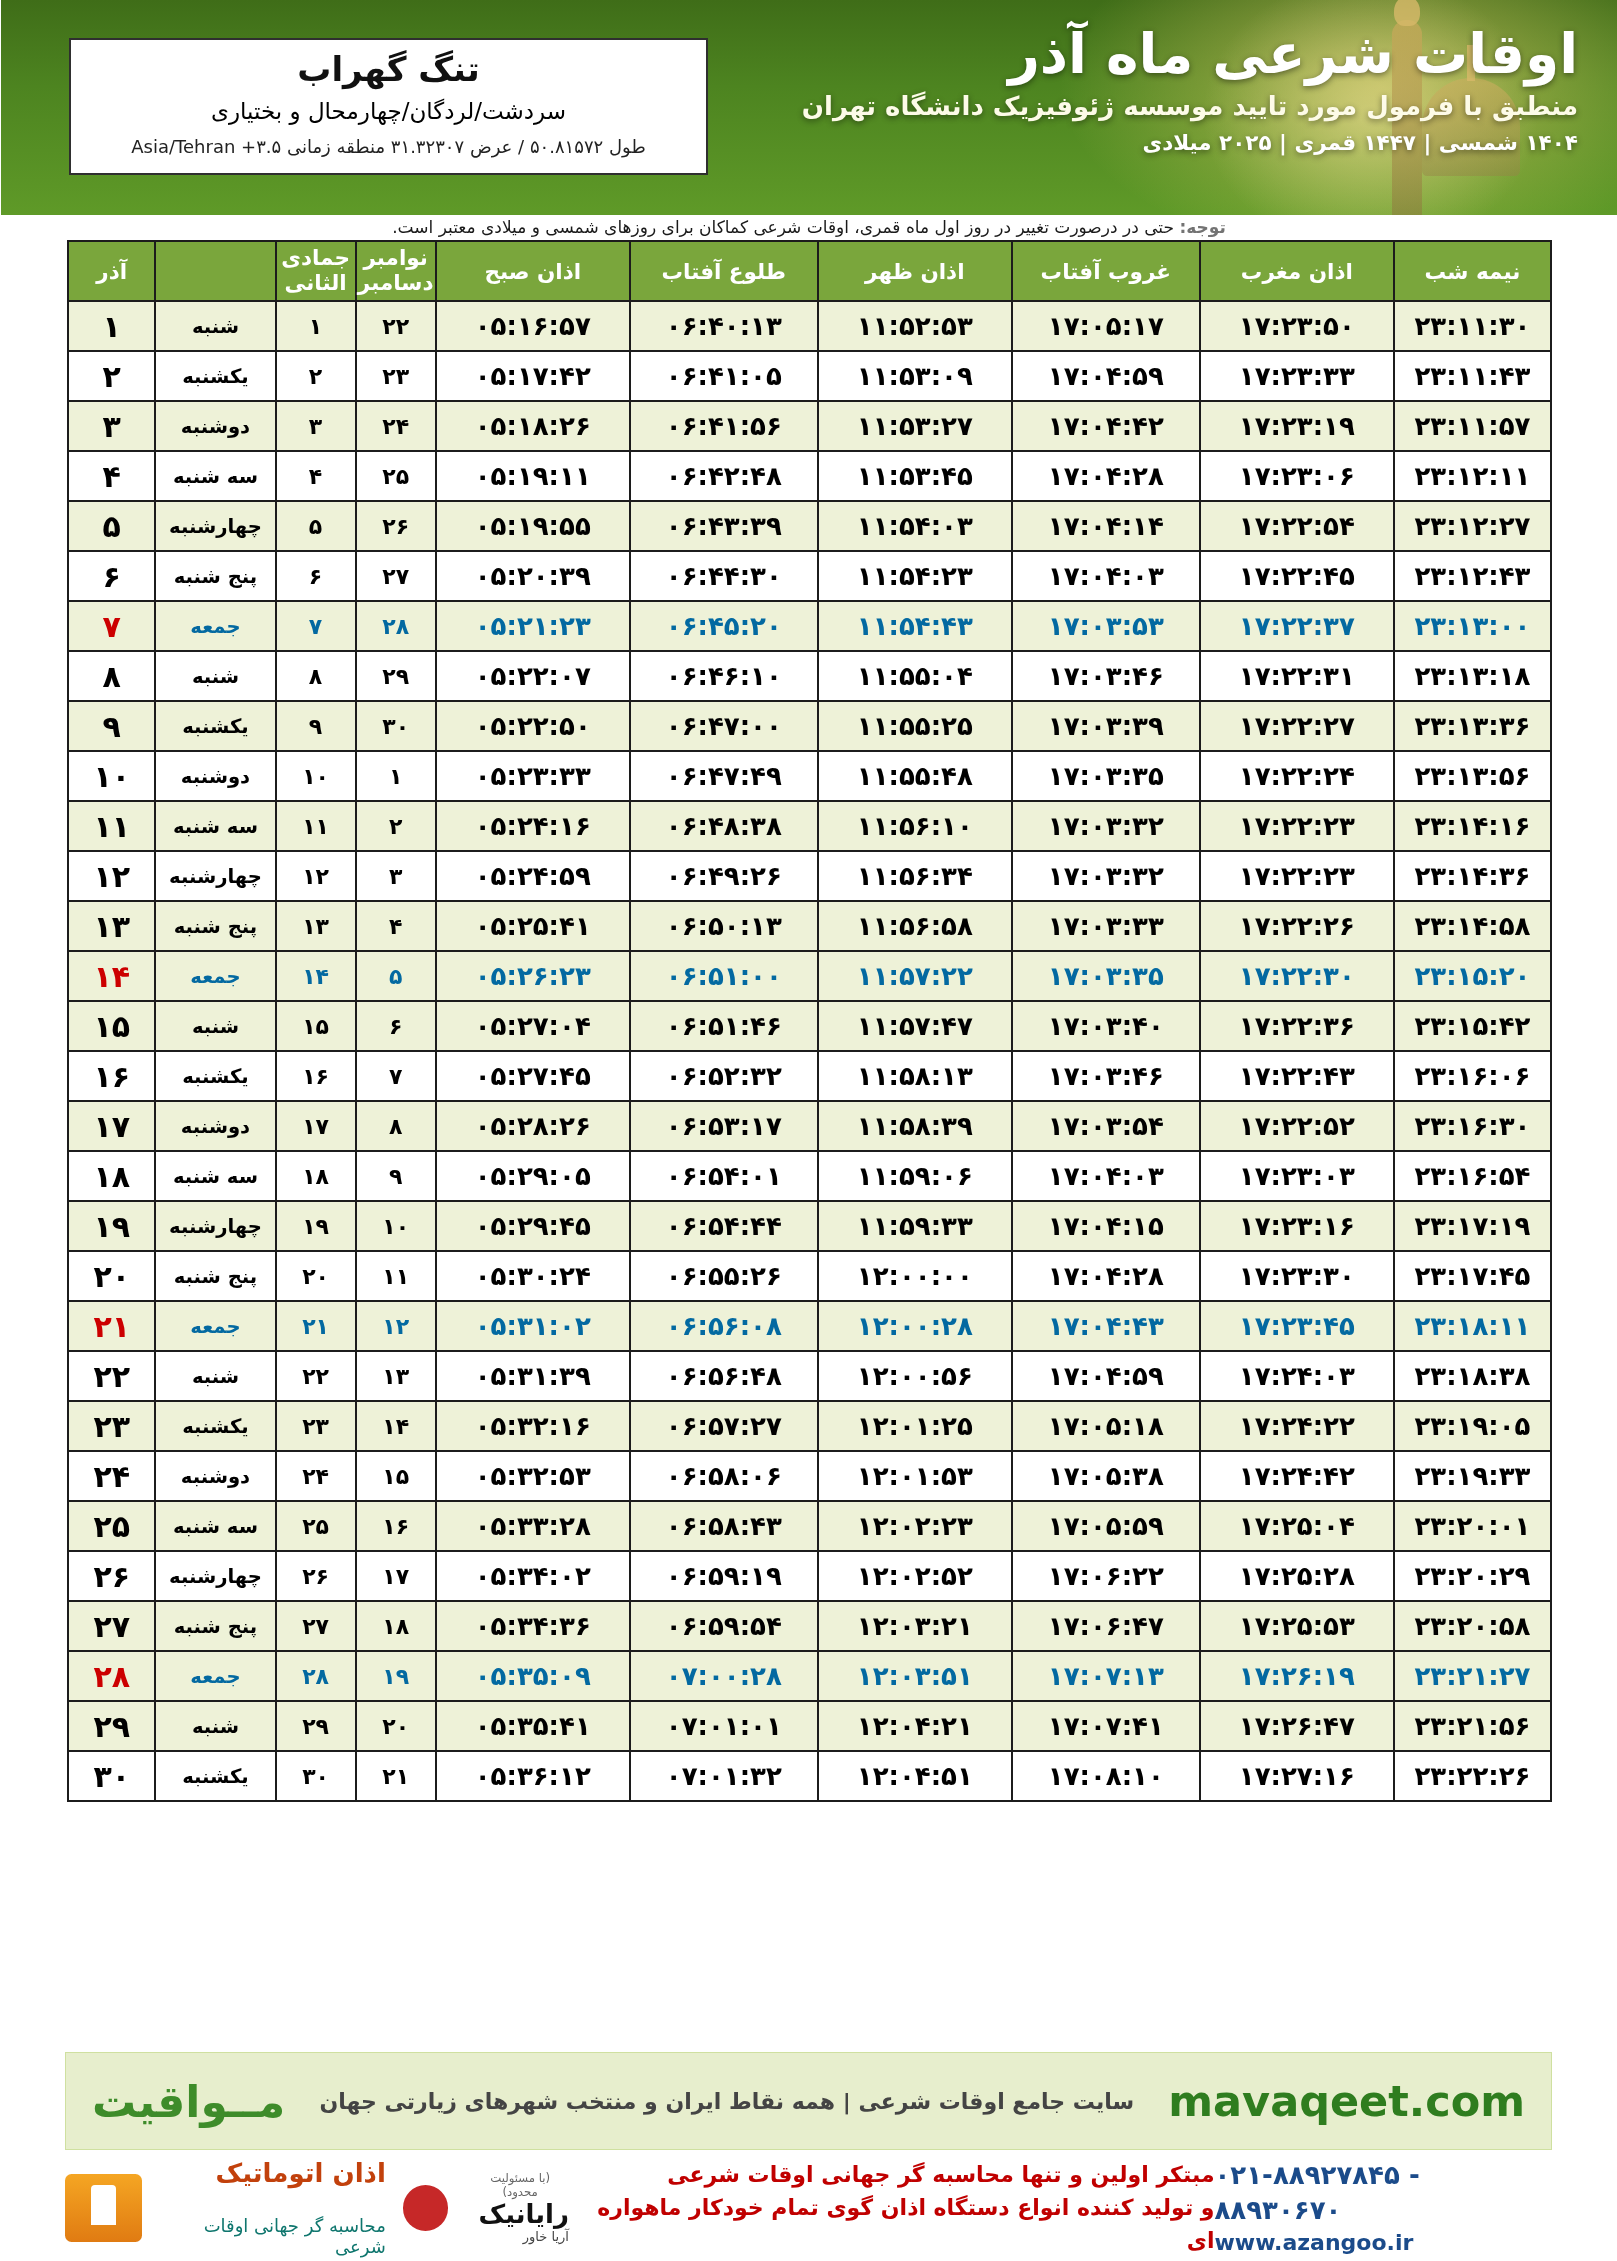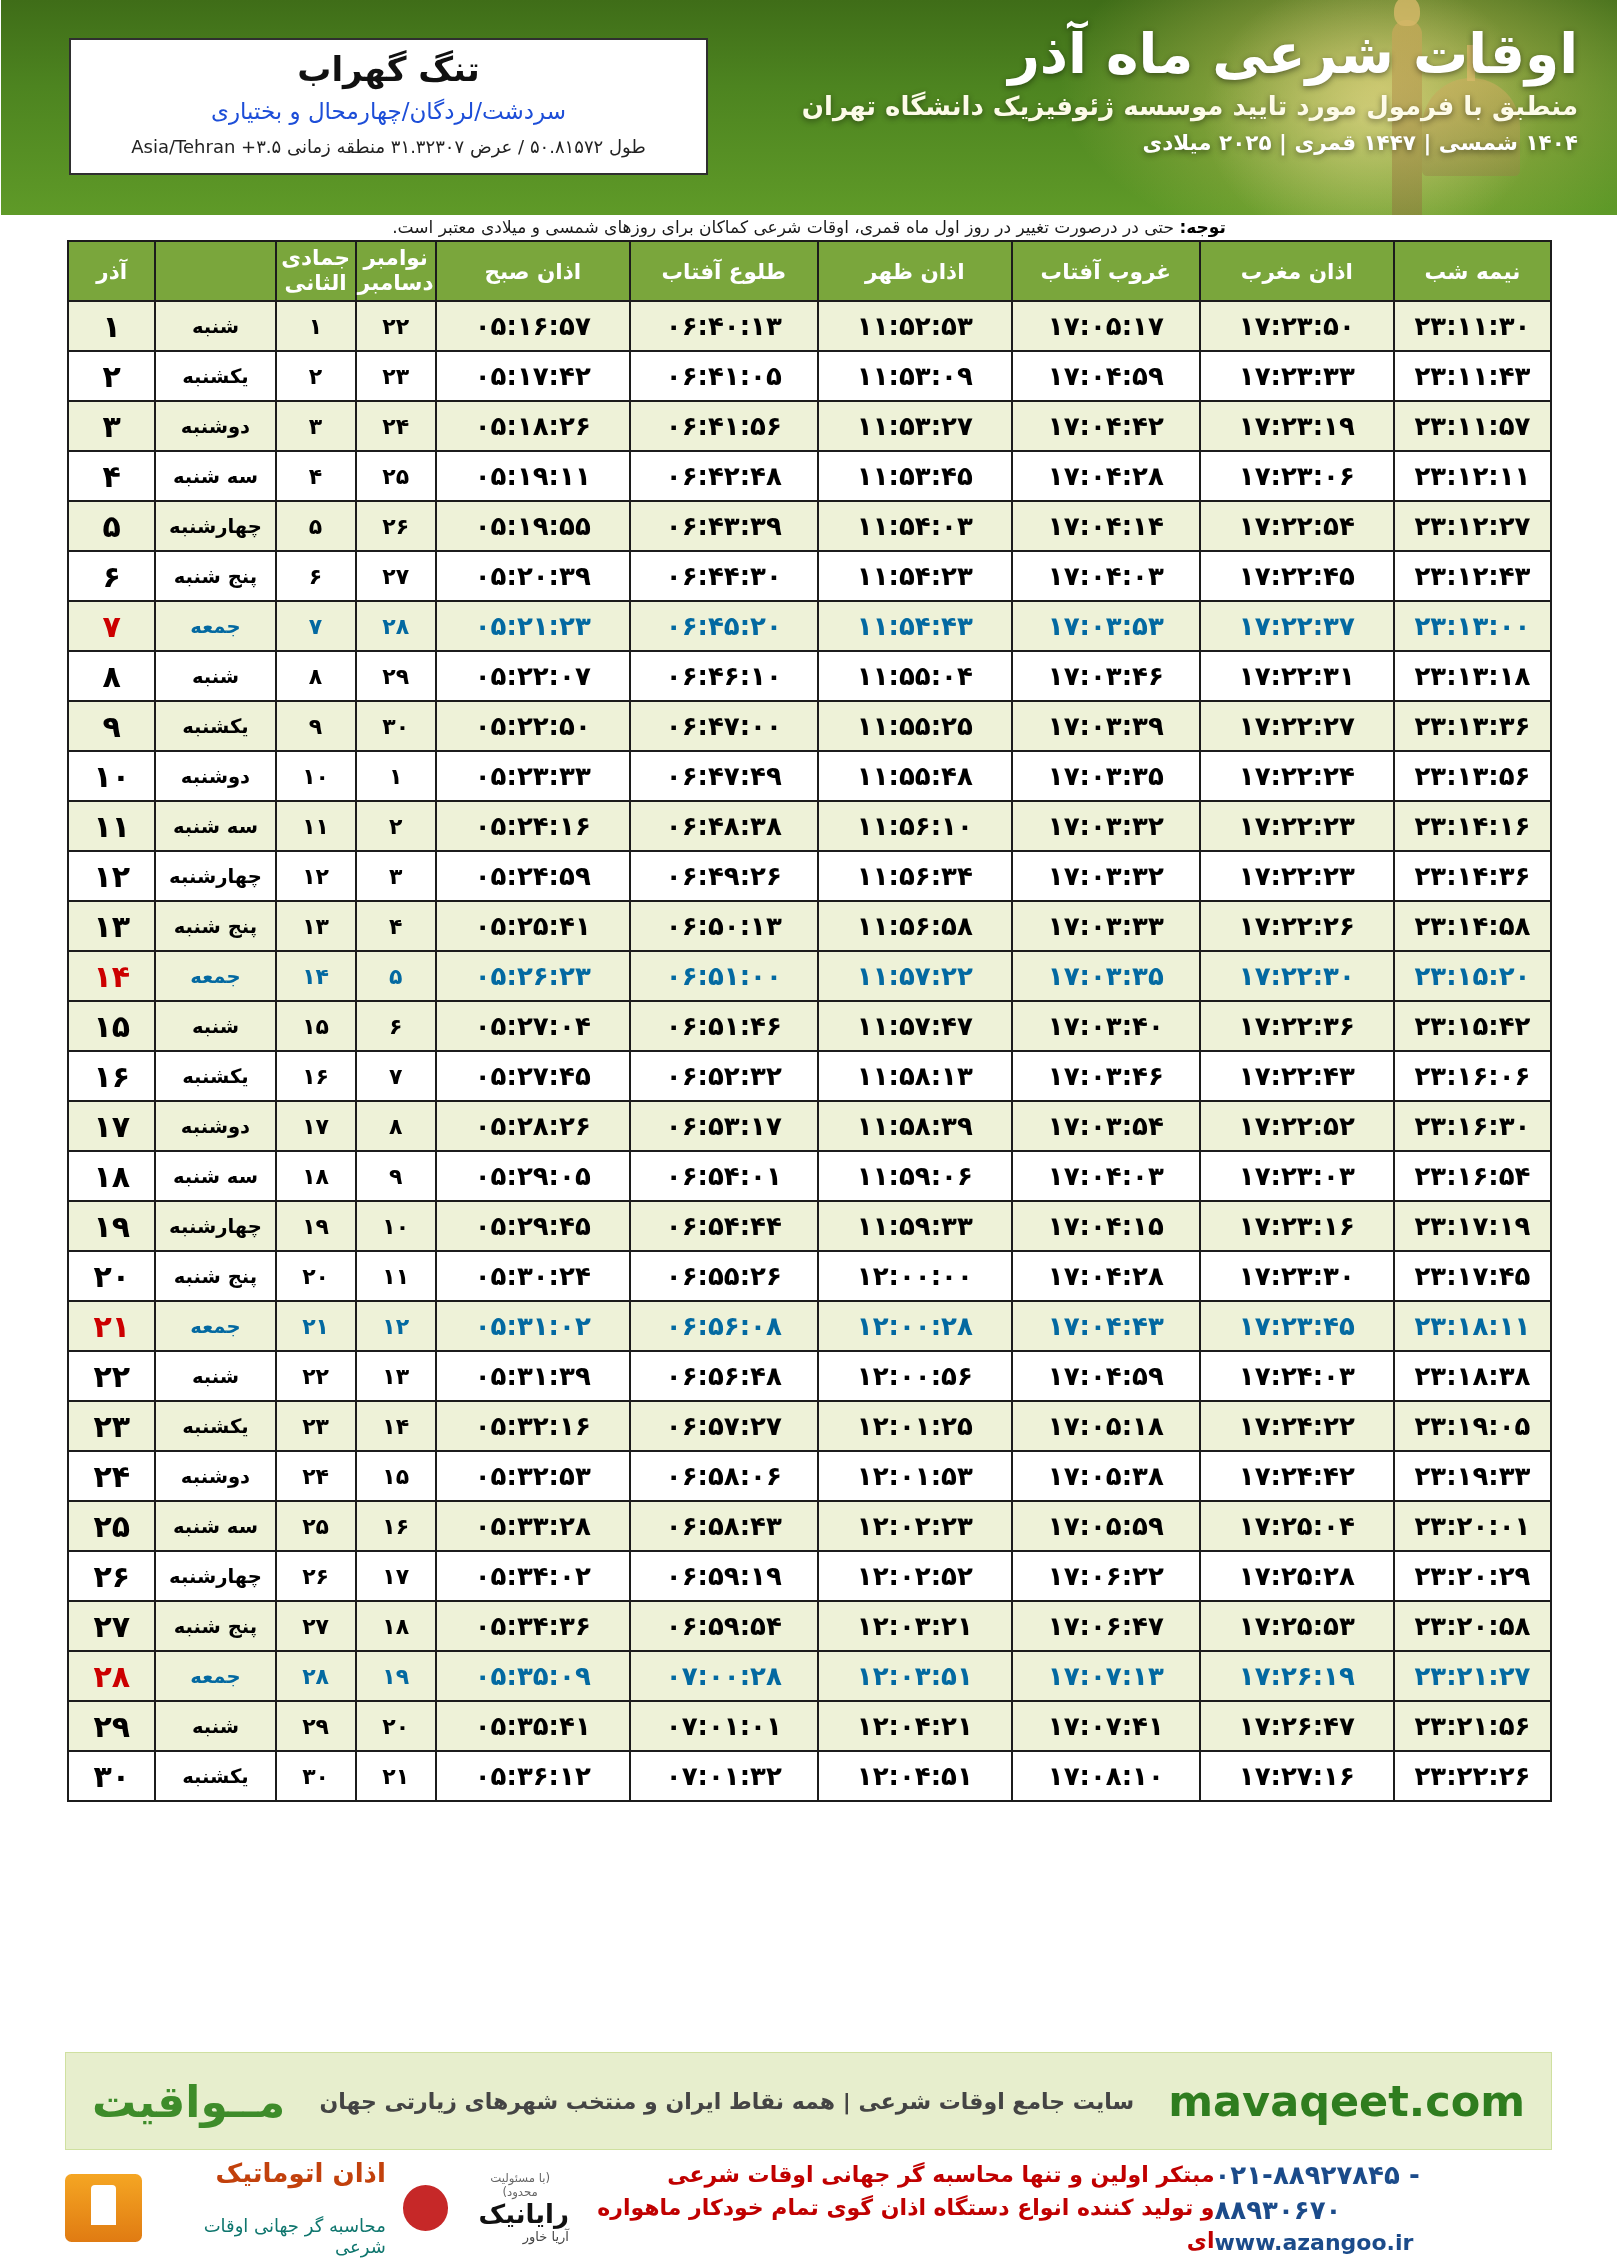--- a/index.html
+++ b/index.html
@@ -40,28 +40,28 @@
   .header-title .t1{font-size:55px;font-weight:bold;line-height:1.1;letter-spacing:-0.7px;}
   .header-title .t2{font-size:26px;font-weight:bold;margin-top:6.5px;color:#fdfbe8;}
   .header-title .t3{font-size:21.5px;font-weight:bold;margin-top:9px;color:#ffffff;}
   
   .citybox{
     position:absolute;left:69px;top:38px;width:639px;height:137px;
     background:#ffffff;border:2.6px solid #2f2f2f;box-sizing:border-box;
     text-align:center;padding-top:9px;
   }
   .citybox .c1{font-size:34px;font-weight:bold;color:#111;letter-spacing:1.3px;}
-  .citybox .c2{font-size:23px;color:#1d4ed8;margin-top:9px;}
+  .citybox .c2{font-size:23px;color:#000000;margin-top:9px;}
   .citybox .c3{font-size:18px;color:#222;margin-top:11.7px;direction:rtl;}
   
   .note{
     position:absolute;left:0;top:217px;width:1618px;text-align:center;
     font-size:17px;color:#1a1a1a;
   }
-  .note b{color:#000000;}
+  .note b{color:#737373;}
   
   table.cal{
     position:absolute;left:67px;top:240px;
     border-collapse:collapse;
     width:1485px;
     direction:rtl;
   }
   table.cal th,table.cal td{
     border:2px solid #1c1c1c;
     text-align:center;

